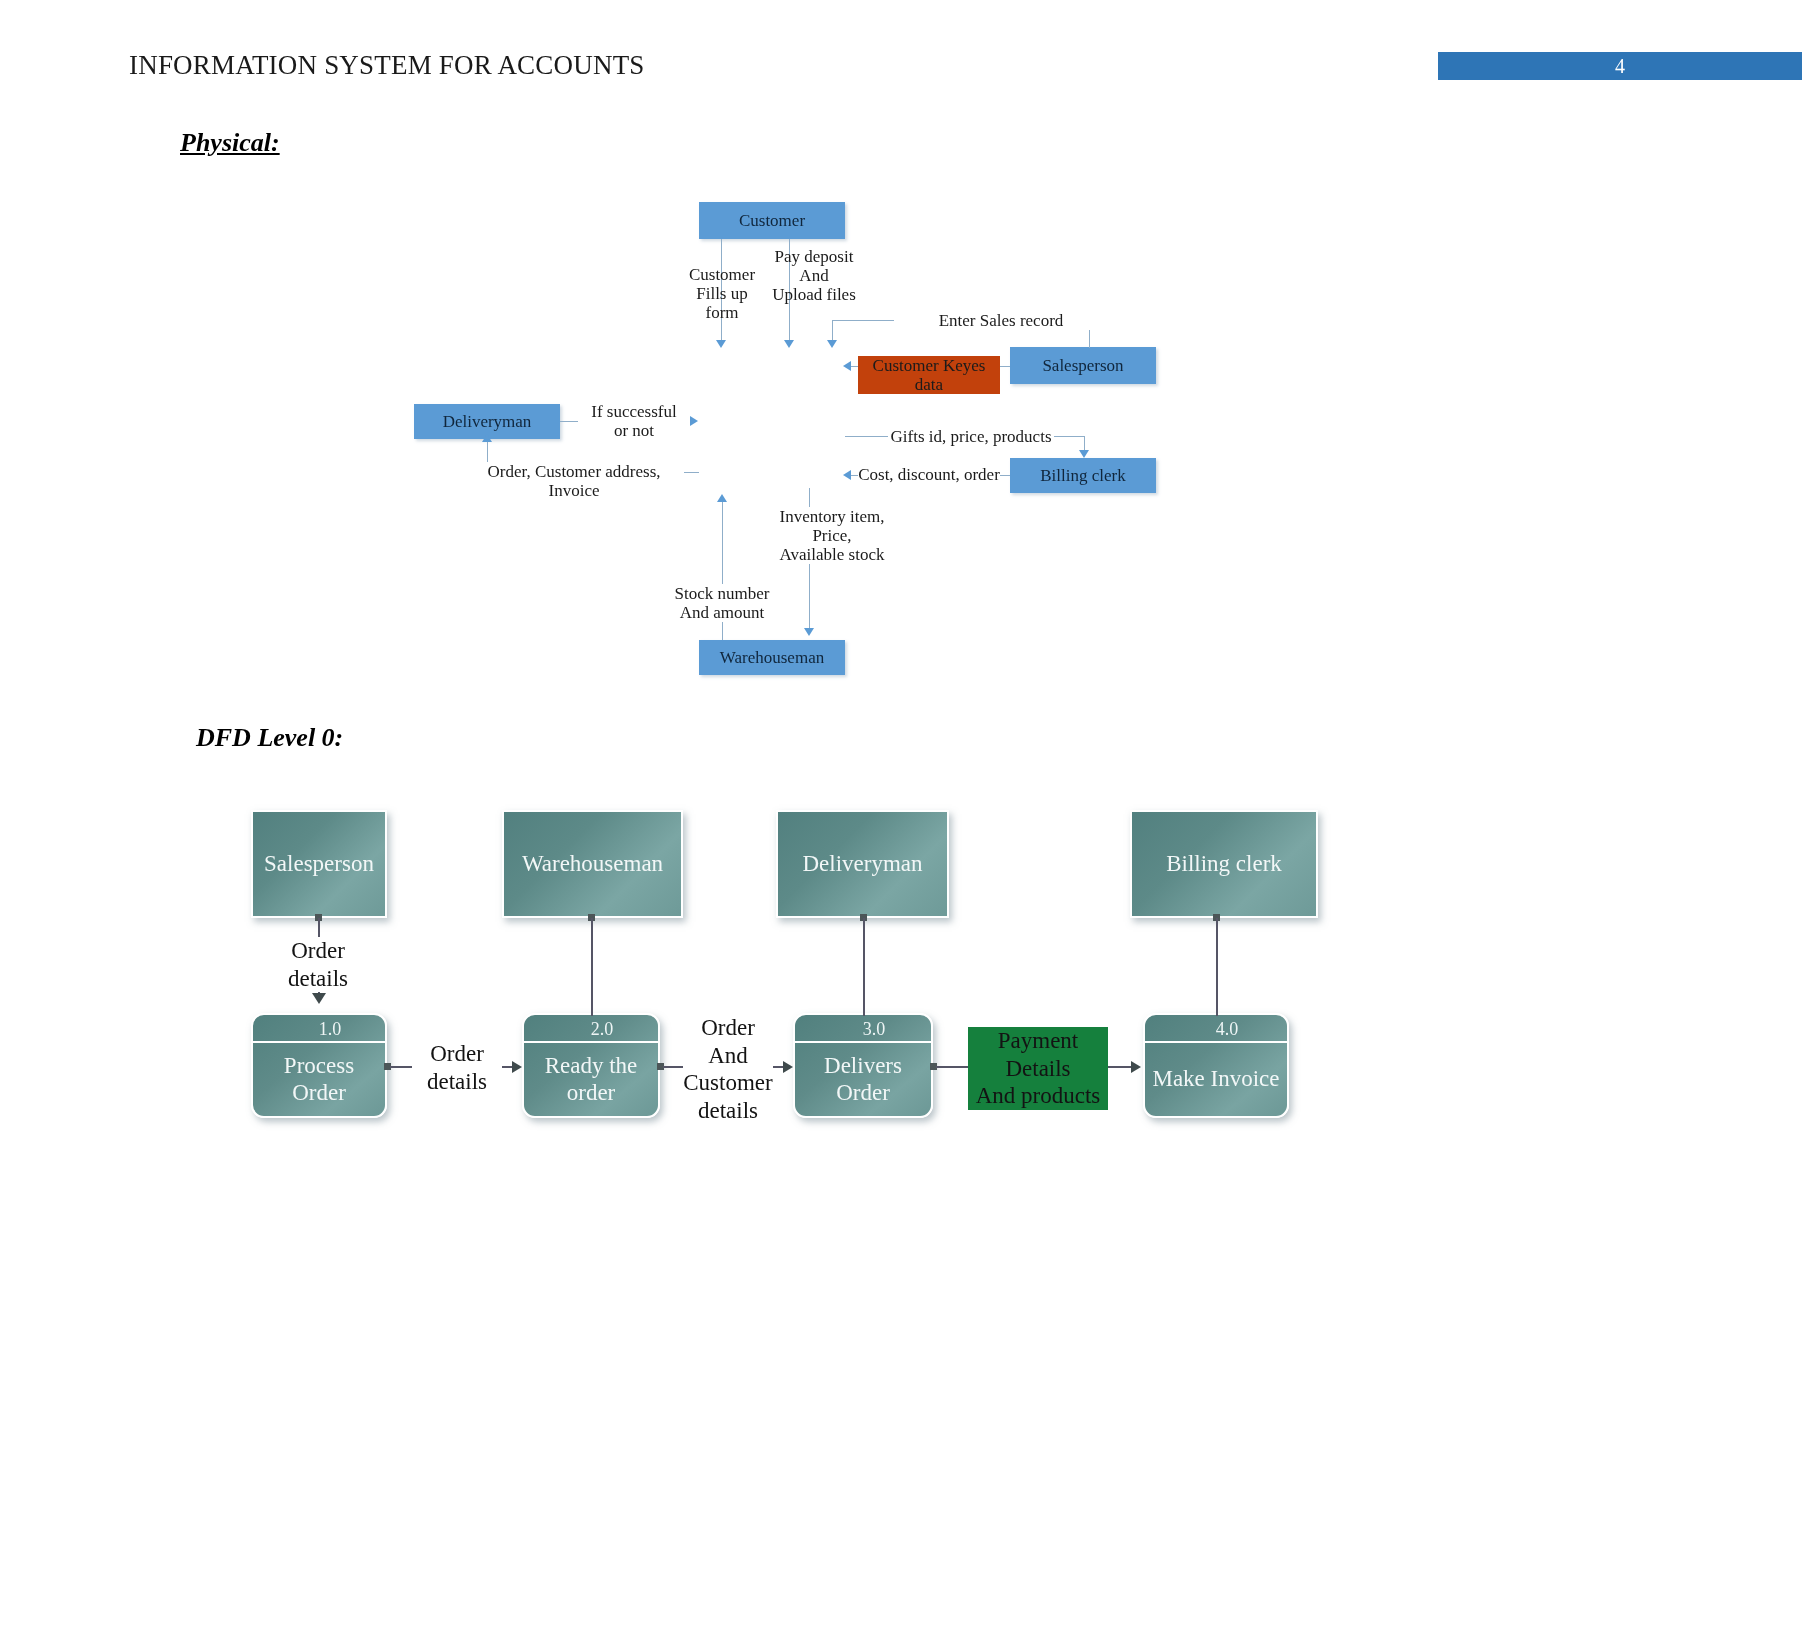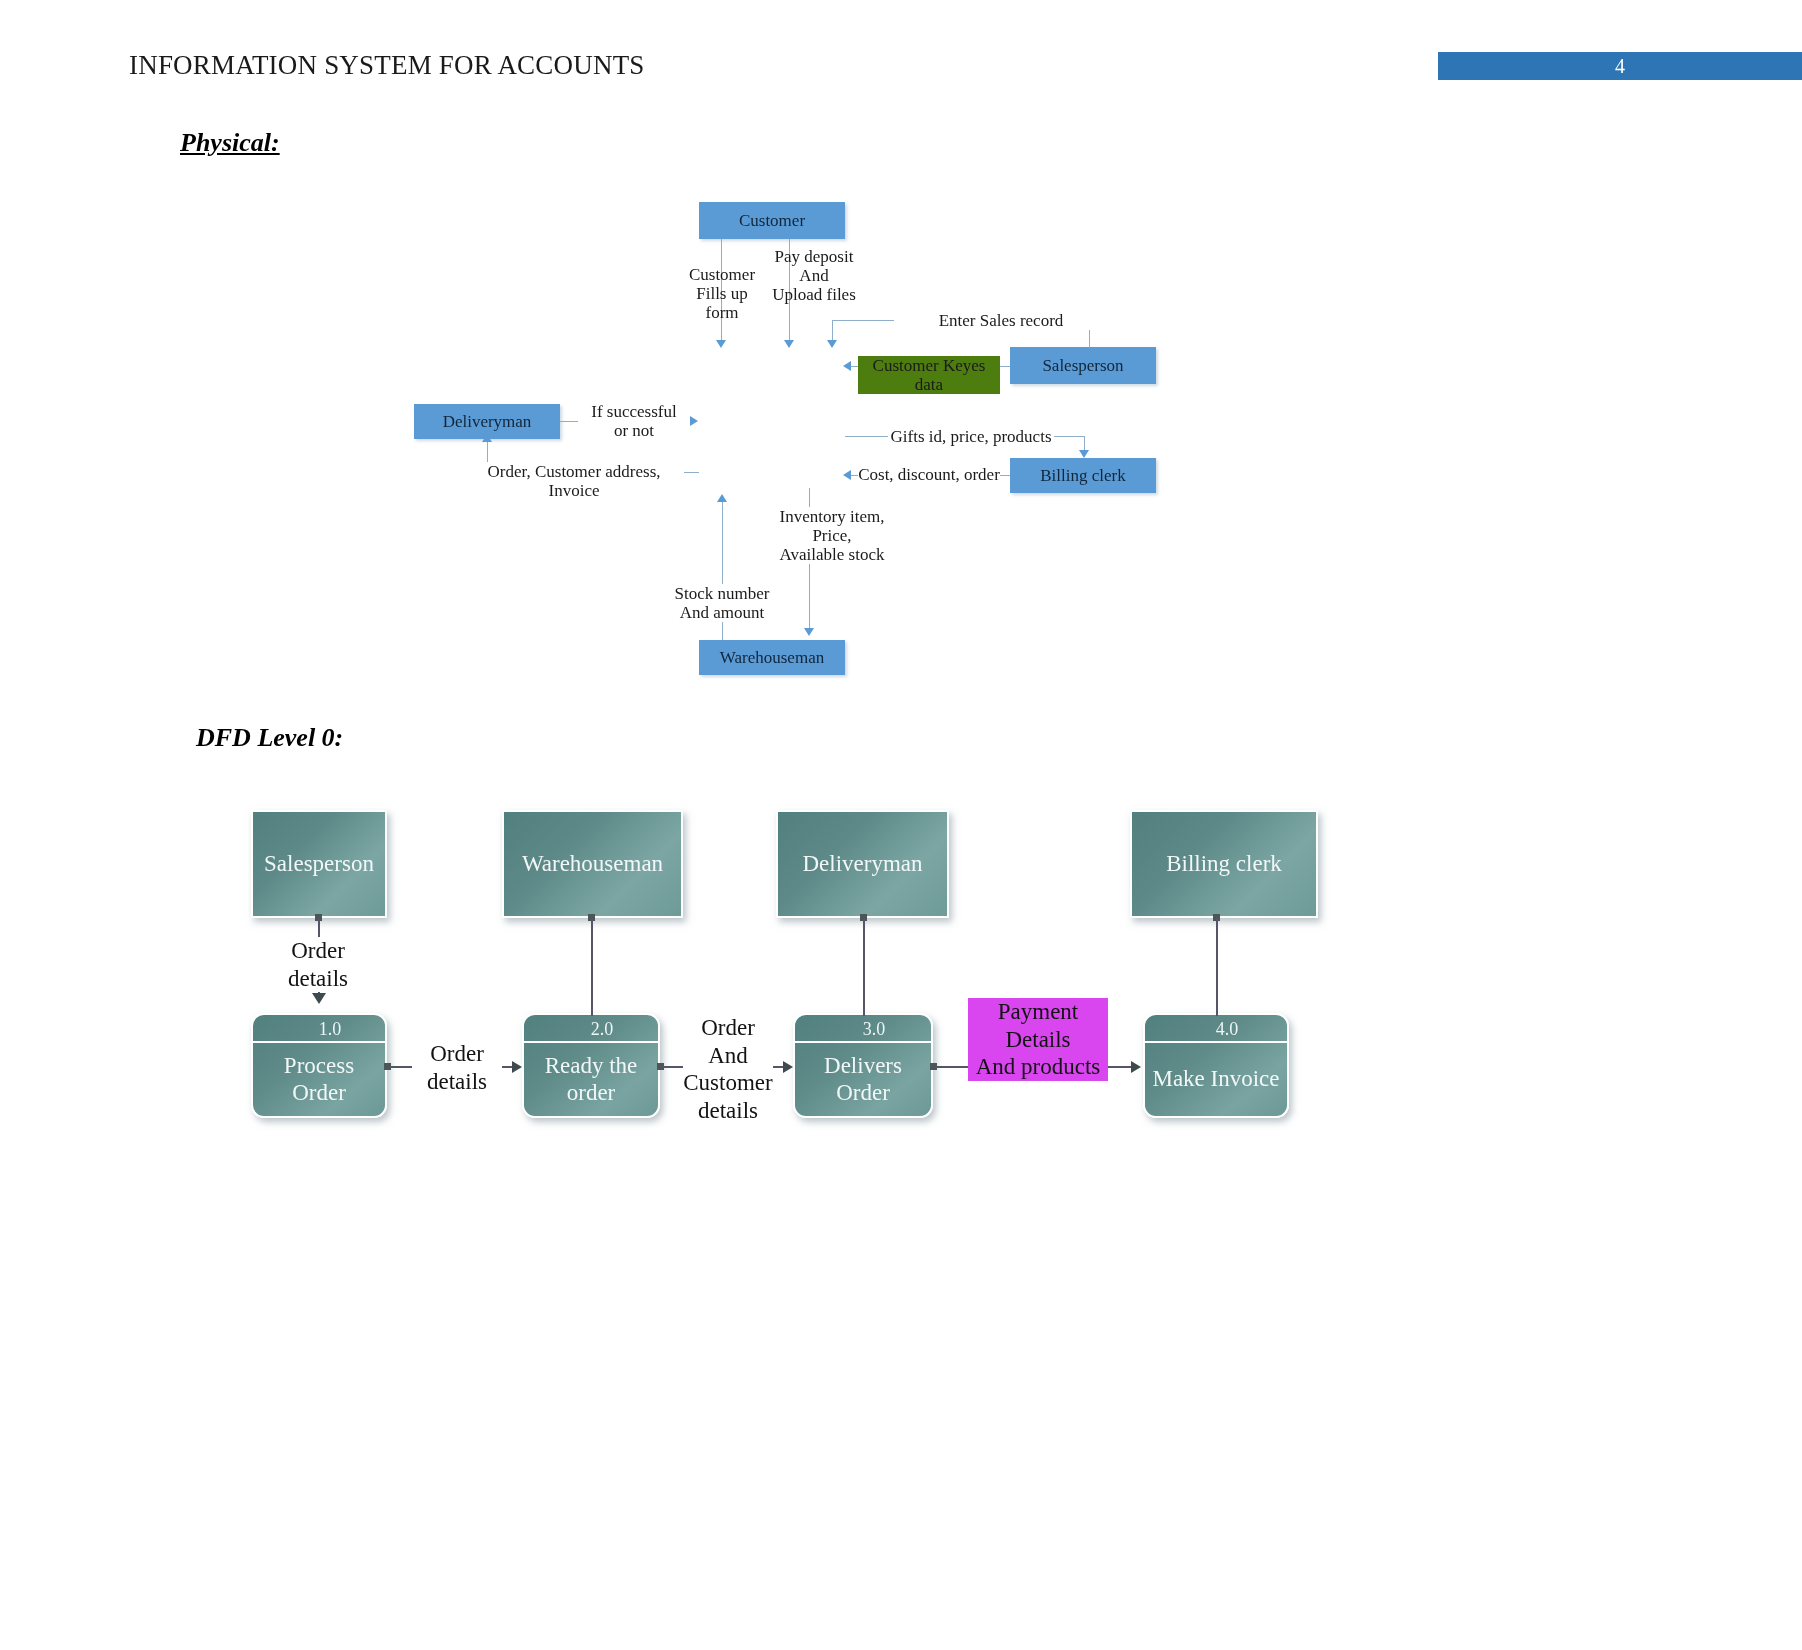--- a/index.html
+++ b/index.html
@@ -183,21 +183,21 @@
 Upload files</div>
 
   <div class="hline" style="left:832px; top:320px; width:258px;"></div>
   <div class="vline" style="left:1089px; top:320px; height:28px;"></div>
   <div class="vline" style="left:832px; top:320px; height:21px;"></div>
   <div class="arrow-d" style="left:827px; top:340px;"></div>
   <div class="flow-label" style="left:894px; top:311px; width:214px; background:#fff;">Enter Sales record</div>
 
   <div class="hline" style="left:848px; top:366px; width:162px;"></div>
   <div class="arrow-l" style="left:843px; top:361px;"></div>
-  <div class="flow-label" style="left:858px; top:356px; width:142px; background:#4d7c0f;">Customer Keyes data</div>
+  <div class="flow-label" style="left:858px; top:356px; width:142px; background:#c2410c;">Customer Keyes data</div>
 
   <div class="hline" style="left:845px; top:436px; width:240px;"></div>
   <div class="vline" style="left:1084px; top:436px; height:16px;"></div>
   <div class="arrow-d" style="left:1079px; top:450px;"></div>
   <div class="flow-label" style="left:888px; top:427px; width:166px; background:#fff;">Gifts id, price, products</div>
 
   <div class="hline" style="left:848px; top:475px; width:162px;"></div>
   <div class="arrow-l" style="left:843px; top:470px;"></div>
   <div class="flow-label" style="left:858px; top:465px; width:142px; background:#fff;">Cost, discount, order</div>
 
@@ -288,16 +288,16 @@
   <div class="dk-arrow-r" style="left:783px; top:1061px;"></div>
   <div class="dfd-label" style="left:683px; top:1014px; width:90px; background:#fff;">Order
 And
 Customer
 details</div>
 
   <div class="dk-sq" style="left:930px; top:1063px;"></div>
   <div class="dk-hline" style="left:936px; top:1066px; width:35px;"></div>
   <div class="dk-hline" style="left:1104px; top:1066px; width:30px;"></div>
   <div class="dk-arrow-r" style="left:1131px; top:1061px;"></div>
-  <div class="dfd-label" style="left:968px; top:998px; width:140px; background:#d946ef;">Payment
+  <div class="dfd-label" style="left:968px; top:1027px; width:140px; background:#15803d;">Payment
 Details
 And products</div>
 </div>
 
 </body></html>

